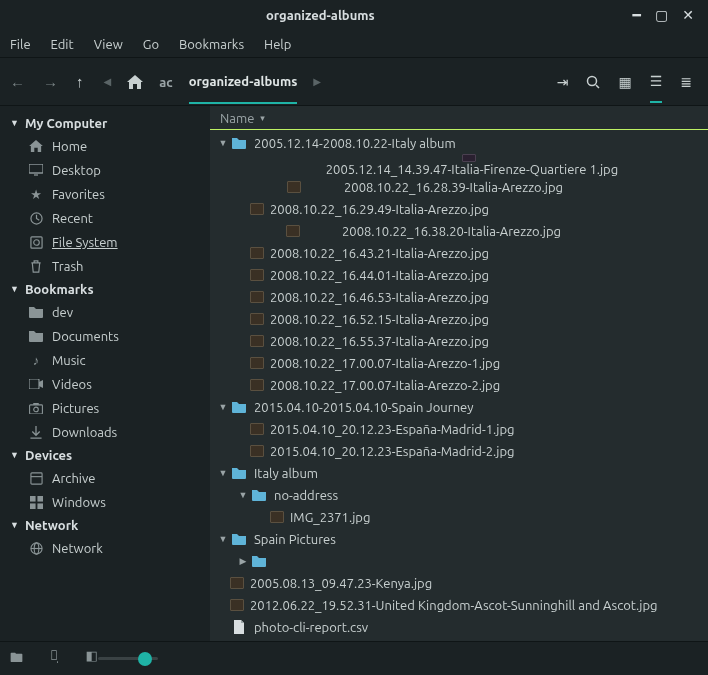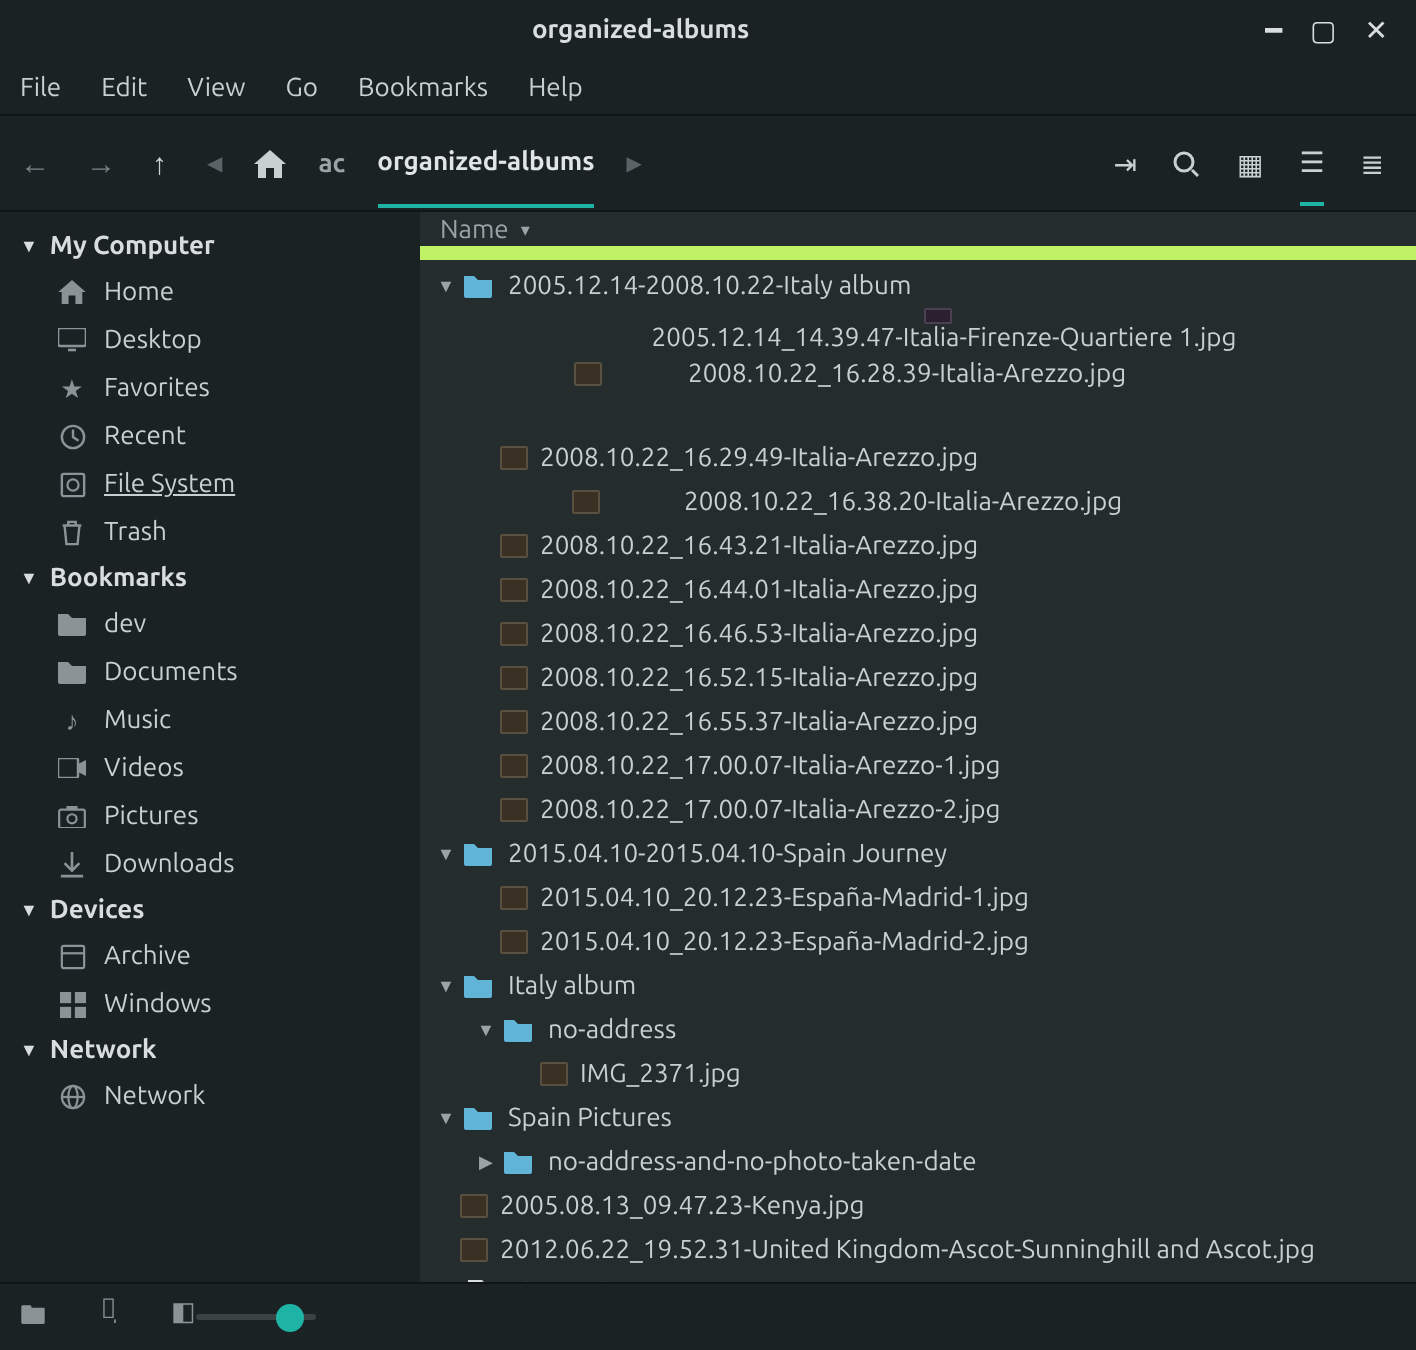--- a/index.html
+++ b/index.html
@@ -22,21 +22,21 @@
   .toolbar .right span { color: #c8d0d0; cursor: pointer; font-size: 14px; }
   .toolbar .right span.active { border-bottom: 2px solid #1fb3a6; padding-bottom: 12px; margin-top: 12px; }
   .body { display: flex; height: 535px; }
   .sidebar { width: 210px; background: #1b2224; overflow-y: auto; padding: 6px 0; }
   .sb-section { display: flex; align-items: center; gap: 6px; padding: 4px 10px; font-weight: bold; color: #d8dee0; cursor: pointer; }
   .sb-section .tri { font-size: 9px; }
   .sb-item { display: flex; align-items: center; gap: 8px; padding: 4px 10px 4px 28px; color: #c8d0d0; cursor: pointer; }
   .sb-item.selected span.lbl { text-decoration: underline; }
   .sb-item .ico { width: 16px; height: 16px; display: flex; align-items: center; justify-content: center; font-size: 13px; color: #8a9496; }
   .content { flex: 1; background: #242c2e; display: flex; flex-direction: column; }
-  .col-header { height: 24px; display: flex; align-items: center; padding: 0 10px; color: #9aa4a6; border-bottom: 7px solid #bef264; cursor: pointer; }
+  .col-header { height: 24px; display: flex; align-items: center; padding: 0 10px; color: #9aa4a6; border-bottom: 1px solid #bef264; cursor: pointer; }
   .col-header .sort { margin-left: 6px; font-size: 9px; }
   .tree { flex: 1; overflow-y: auto; padding: 2px 0; }
   .row { display: flex; align-items: center; height: 22px; padding: 0 6px; color: #c8d0d0; cursor: pointer; }
   .row .tw { width: 14px; font-size: 9px; color: #9aa4a6; text-align: center; }
   .row .fico { width: 18px; height: 16px; display: flex; align-items: center; justify-content: center; font-size: 12px; }
   .row .fico.folder svg { width: 14px; height: 12px; }
   .row .fico.img { background: #3a3024; border: 1px solid #5a5040; width: 14px; height: 12px; border-radius: 1px; }
   .row .fico.img2 { background: #2a2030; border: 1px solid #4a4050; width: 14px; height: 12px; border-radius: 1px; }
   .row .fico.file svg { width: 12px; height: 14px; }
   .row .name { margin-left: 6px; white-space: nowrap; }
@@ -262,21 +262,21 @@
         <div class="row" style="padding-left: 26px; flex-direction: column;">
           <span class="tw"></span>
           <span class="fico img2"></span>
           <span class="name">2005.12.14_14.39.47-Italia-Firenze-Quartiere 1.jpg</span>
         </div>
         <div class="row" style="padding-left: 26px; gap: 37px;">
           <span class="tw"></span>
           <span class="fico img"></span>
           <span class="name">2008.10.22_16.28.39-Italia-Arezzo.jpg</span>
         </div>
-        <div class="row" style="padding-left: 26px; margin-top: 20px;">
+        <div class="row" style="padding-left: 26px;">
           <span class="tw"></span>
           <span class="fico img"></span>
           <span class="name">2008.10.22_16.29.49-Italia-Arezzo.jpg</span>
         </div>
         <div class="row" style="padding-left: 26px; gap: 36px;">
           <span class="tw"></span>
           <span class="fico img"></span>
           <span class="name">2008.10.22_16.38.20-Italia-Arezzo.jpg</span>
         </div>
         <div class="row" style="padding-left: 26px;">
@@ -365,21 +365,20 @@
           </span>
           <span class="name">Spain Pictures</span>
         </div>
         <div class="row" style="padding-left: 26px;">
           <span class="tw">▶</span>
           <span class="fico folder">
             <svg viewBox="0 0 14 12">
               <path fill="#5fb4d8" d="M0 1h5l2 2h7v8a1 1 0 0 1-1 1H1a1 1 0 0 1-1-1z"></path>
             </svg>
           </span>
-          <span class="name">no-address-and-no-photo-taken-date</span>
         </div>
         <div class="row" style="padding-left: 6px;">
           <span class="tw"></span>
           <span class="fico img"></span>
           <span class="name">2005.08.13_09.47.23-Kenya.jpg</span>
         </div>
         <div class="row" style="padding-left: 6px;">
           <span class="tw"></span>
           <span class="fico img"></span>
           <span class="name">2012.06.22_19.52.31-United Kingdom-Ascot-Sunninghill and Ascot.jpg</span>

